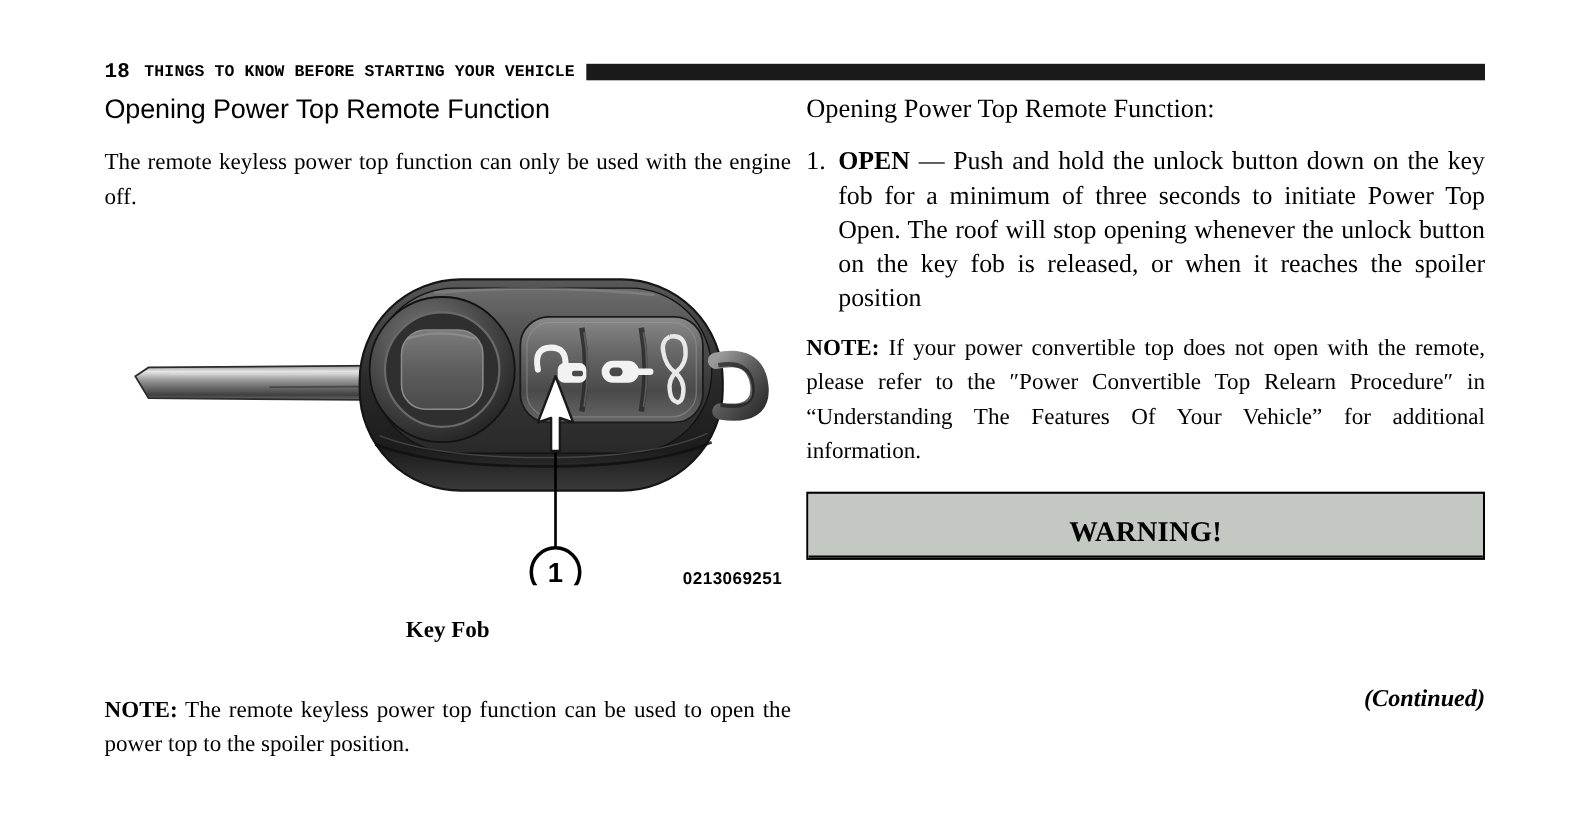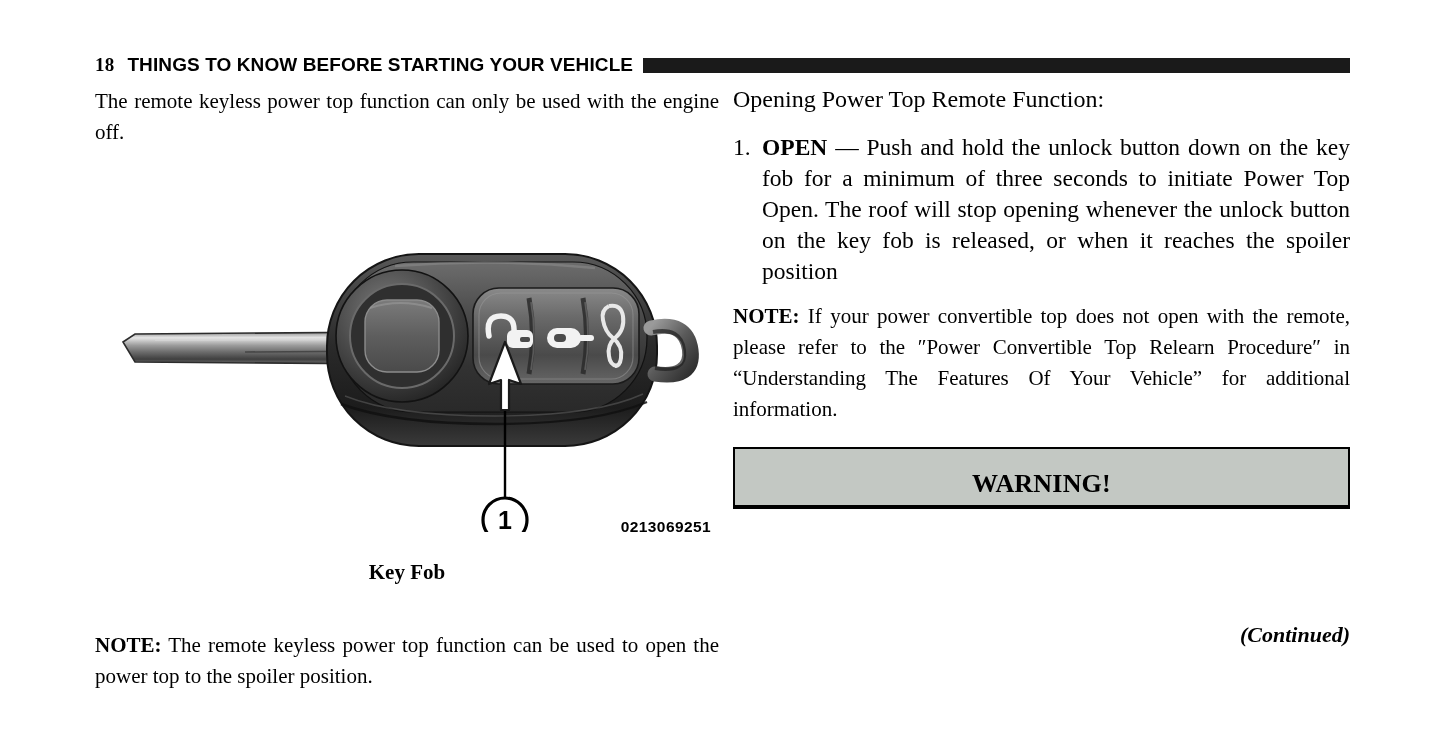--- a/index.html
+++ b/index.html
@@ -16,28 +16,28 @@
   .page { position: absolute; inset: 0; }
 
   
   .header {
     position: absolute;
     left: 95px; top: 52px;
     width: 1255px; height: 26px;
     display: flex; align-items: center;
   }
   .header .folio {
-    font-family: Liberation Serif, serif;
+    font-family: Liberation Mono, monospace;
     font-size: 19px; font-weight: 700;
     letter-spacing: 0.2px;
     margin-right: 13px;
   }
   .header .chapter {
-    font-family: Liberation Sans, sans-serif;
-    font-size: 19px; font-weight: 700;
+    font-family: Liberation Mono, monospace;
+    font-size: 15px; font-weight: 700;
     letter-spacing: 0.1px;
     white-space: nowrap;
   }
   .header .rule {
     flex: 1 1 auto;
     height: 15px;
     background: #1a1a1a;
     margin-left: 10px;
   }
 
@@ -150,20 +150,21 @@
 
 <div class="page">
 
   <div class="header">
     <span class="folio">18</span>
     <span class="chapter">THINGS TO KNOW BEFORE STARTING YOUR VEHICLE</span>
     <span class="rule"></span>
   </div>
 
   <div class="col-left">
+    <h2 class="head-sans">Opening Power Top Remote Function</h2>
     <p class="body">The remote keyless power top function can only be used with the engine off.</p>
   </div>
 
   <div class="figure">
     <svg class="figsvg" width="624" height="300" viewBox="0 0 624 300">
       <defs>
         <linearGradient id="bladeGrad" x1="0" y1="0" x2="0" y2="1">
           <stop offset="0%" stop-color="#8d8d8d"></stop>
           <stop offset="18%" stop-color="#e6e6e6"></stop>
           <stop offset="42%" stop-color="#9b9b9b"></stop>

